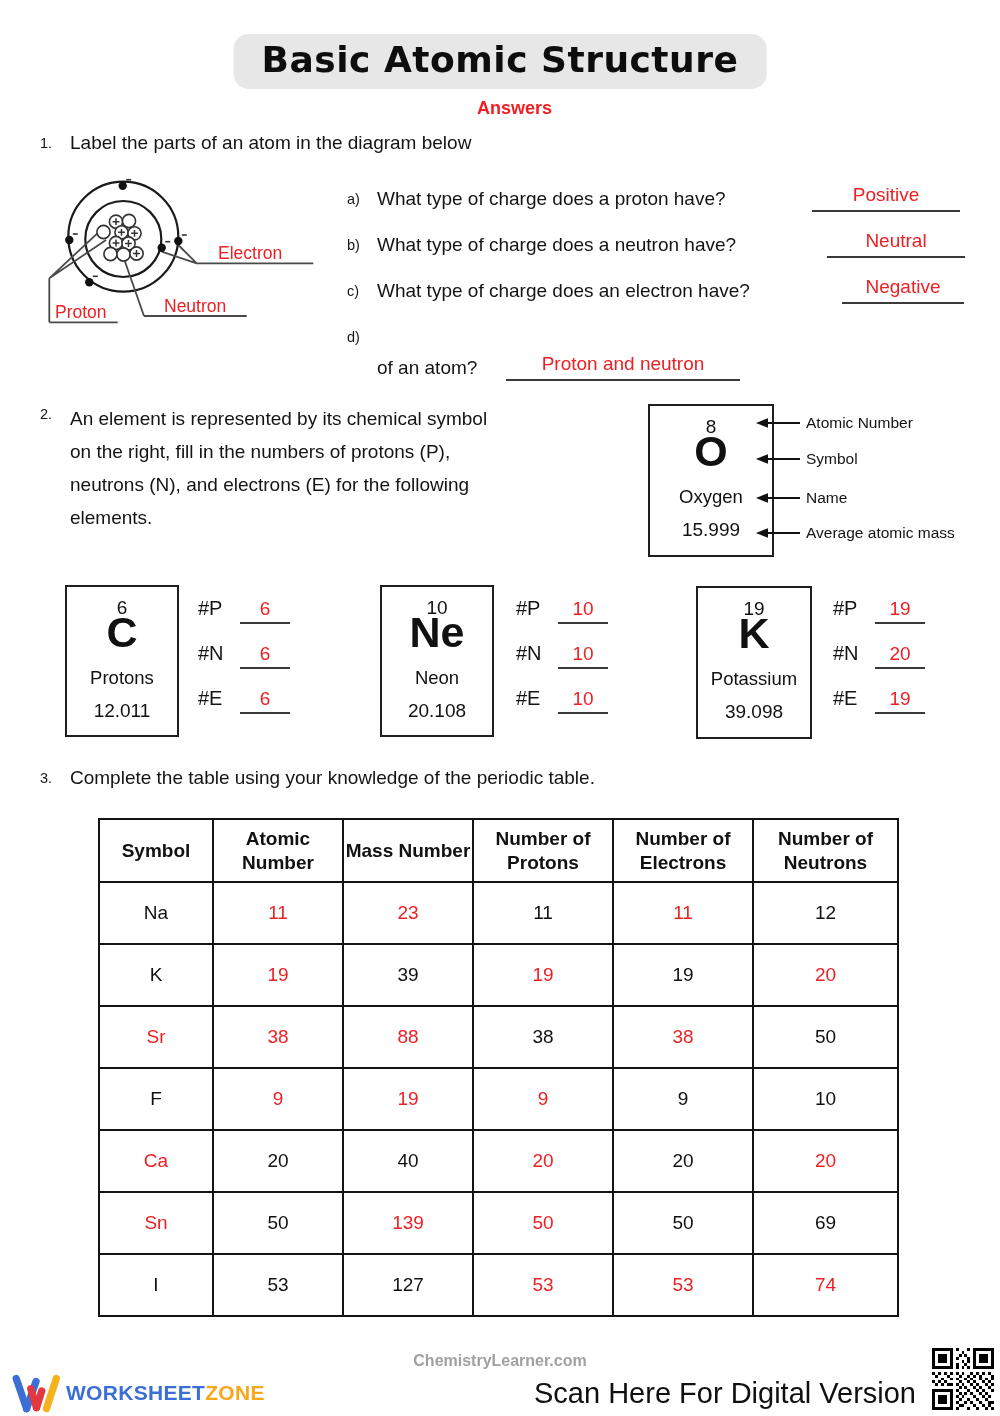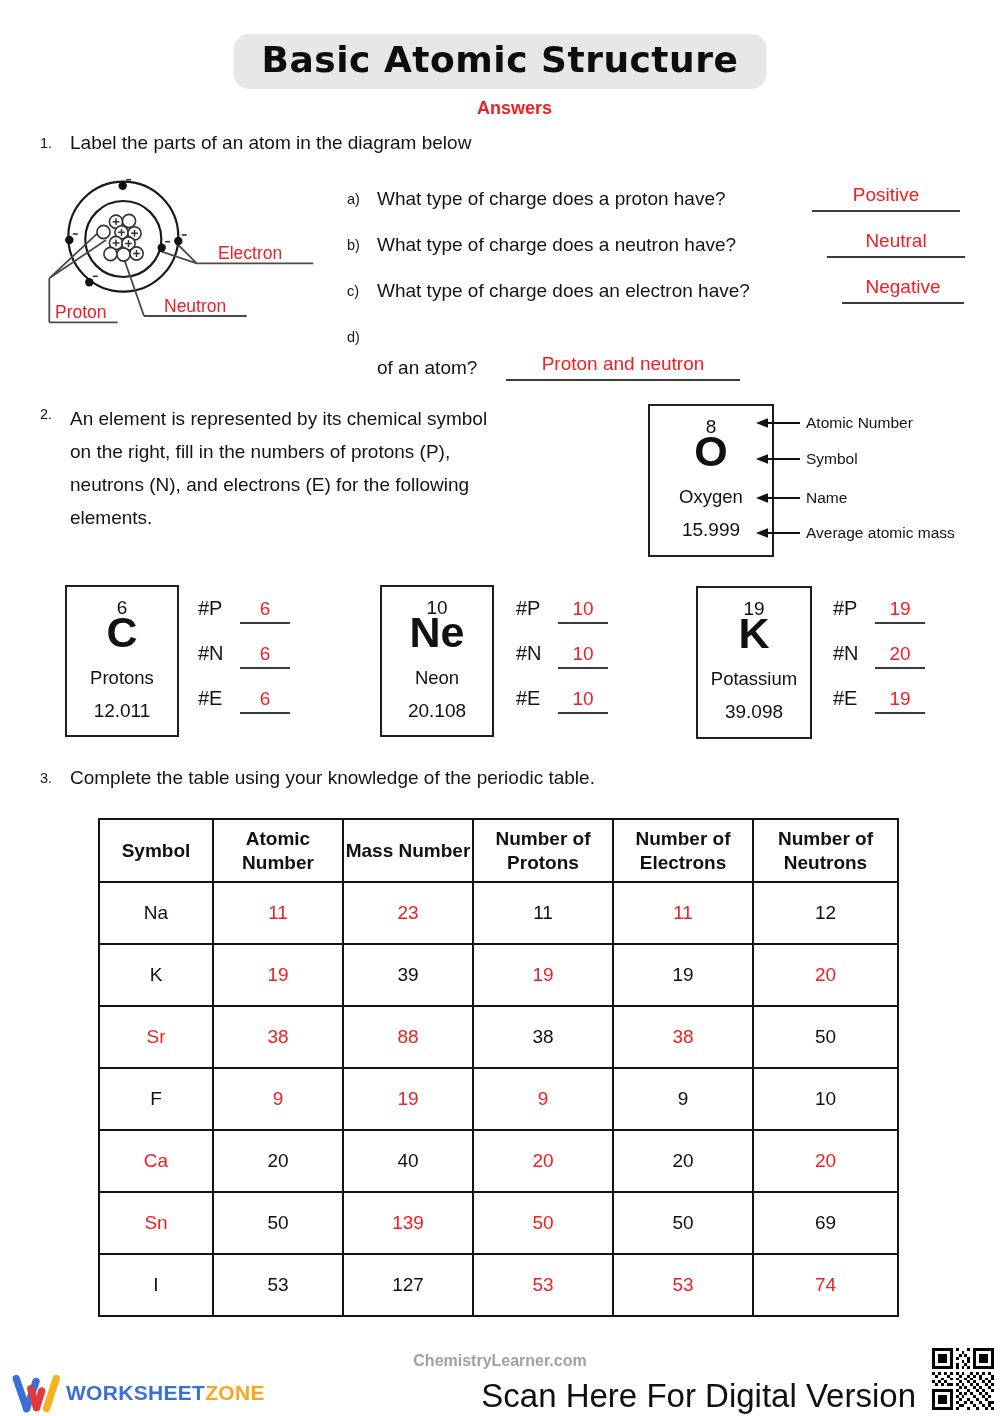--- a/index.html
+++ b/index.html
@@ -36,21 +36,21 @@
   table.q3{border-collapse:collapse;table-layout:fixed;}
   table.q3 th,table.q3 td{border:2.5px solid #141414;text-align:center;vertical-align:middle;
                           font-size:19px;padding:0;}
   table.q3 th{font-weight:700;height:61px;line-height:1.25;}
   table.q3 td{height:60px;border-radius:11px;}
   .red{color:#ed2024;}
   
   .credit{top:1352px;left:0;right:0;text-align:center;font-size:16px;font-weight:700;color:#a1a1a1;}
   .logo{left:12px;top:1372px;display:flex;align-items:center;}
   .logo-text{font-size:21px;font-weight:800;letter-spacing:.3px;margin-left:6px;}
-  .scan{top:1377px;right:84px;font-size:33px;color:#101010;white-space:nowrap;}
+  .scan{top:1377px;right:84px;font-size:29px;color:#101010;white-space:nowrap;}
   .qr-wrap{top:1344px;right:2px;width:70px;height:70px;background:#fff;}
   svg text{font-family:"Liberation Sans",sans-serif;}
 </style>
 </head>
 <body>
 
 <div class="page">
 
   <div class="abs title-pill">Basic Atomic Structure</div>
   <div class="abs answers">Answers</div>

